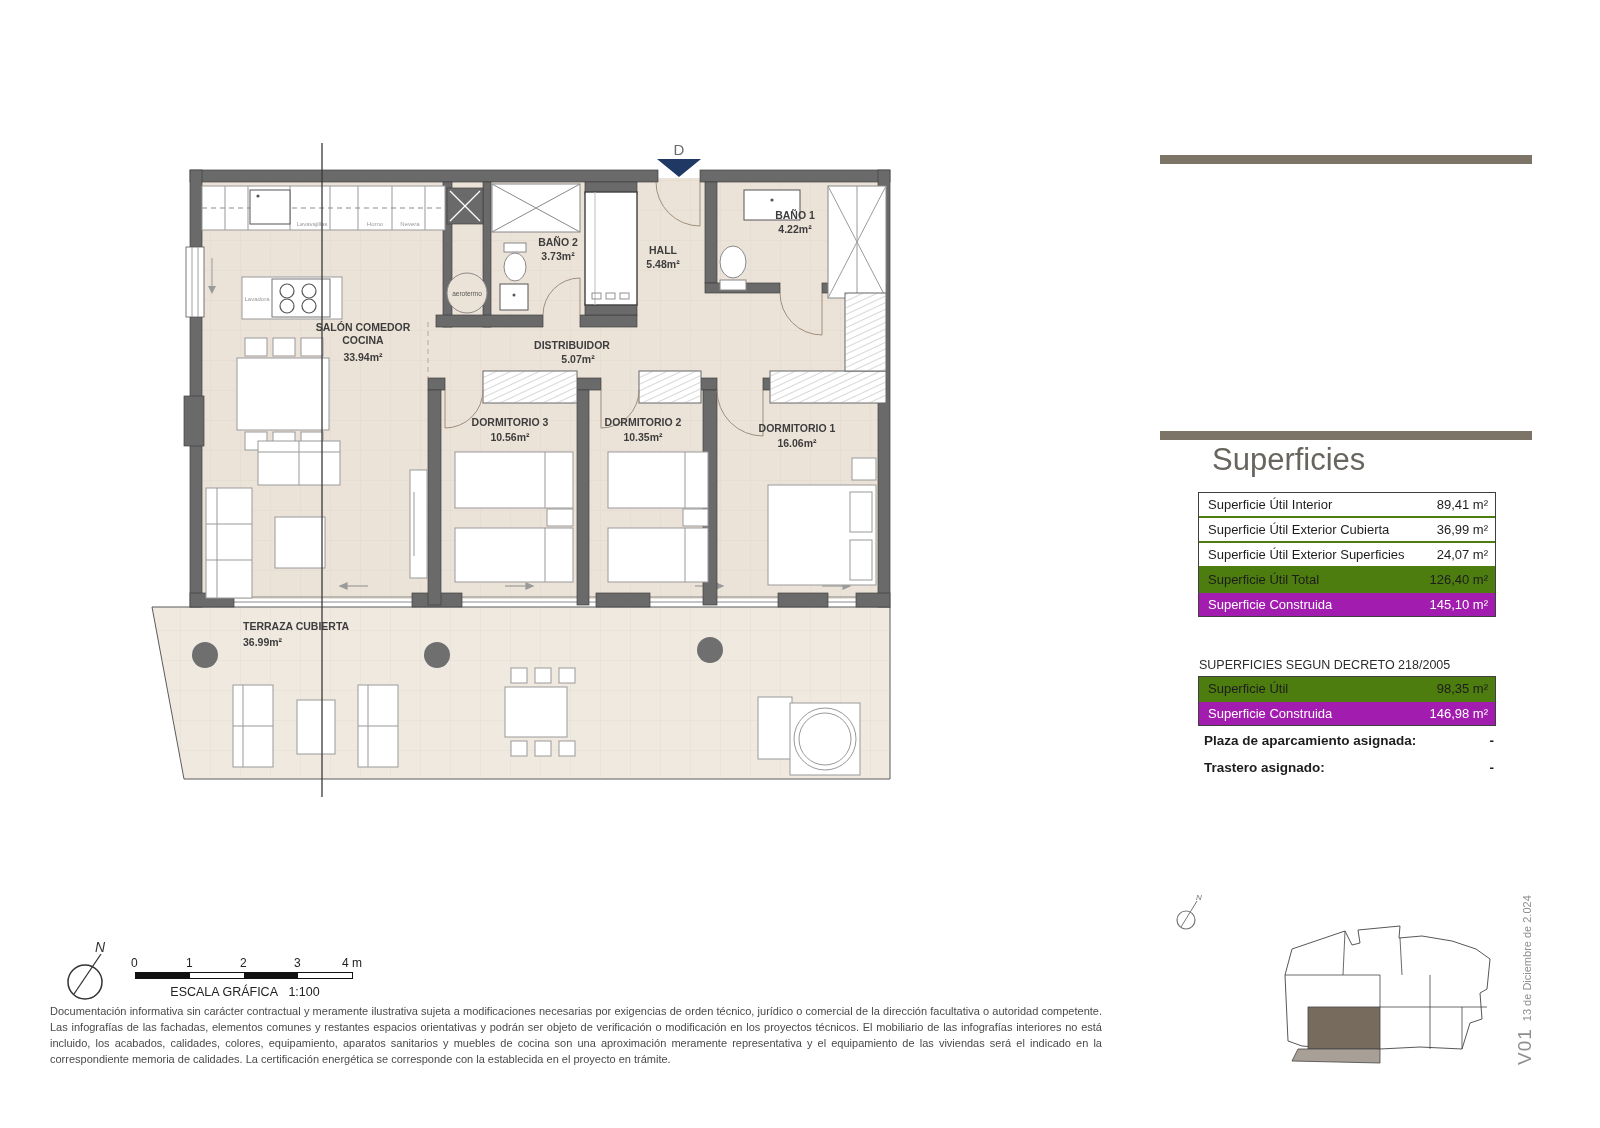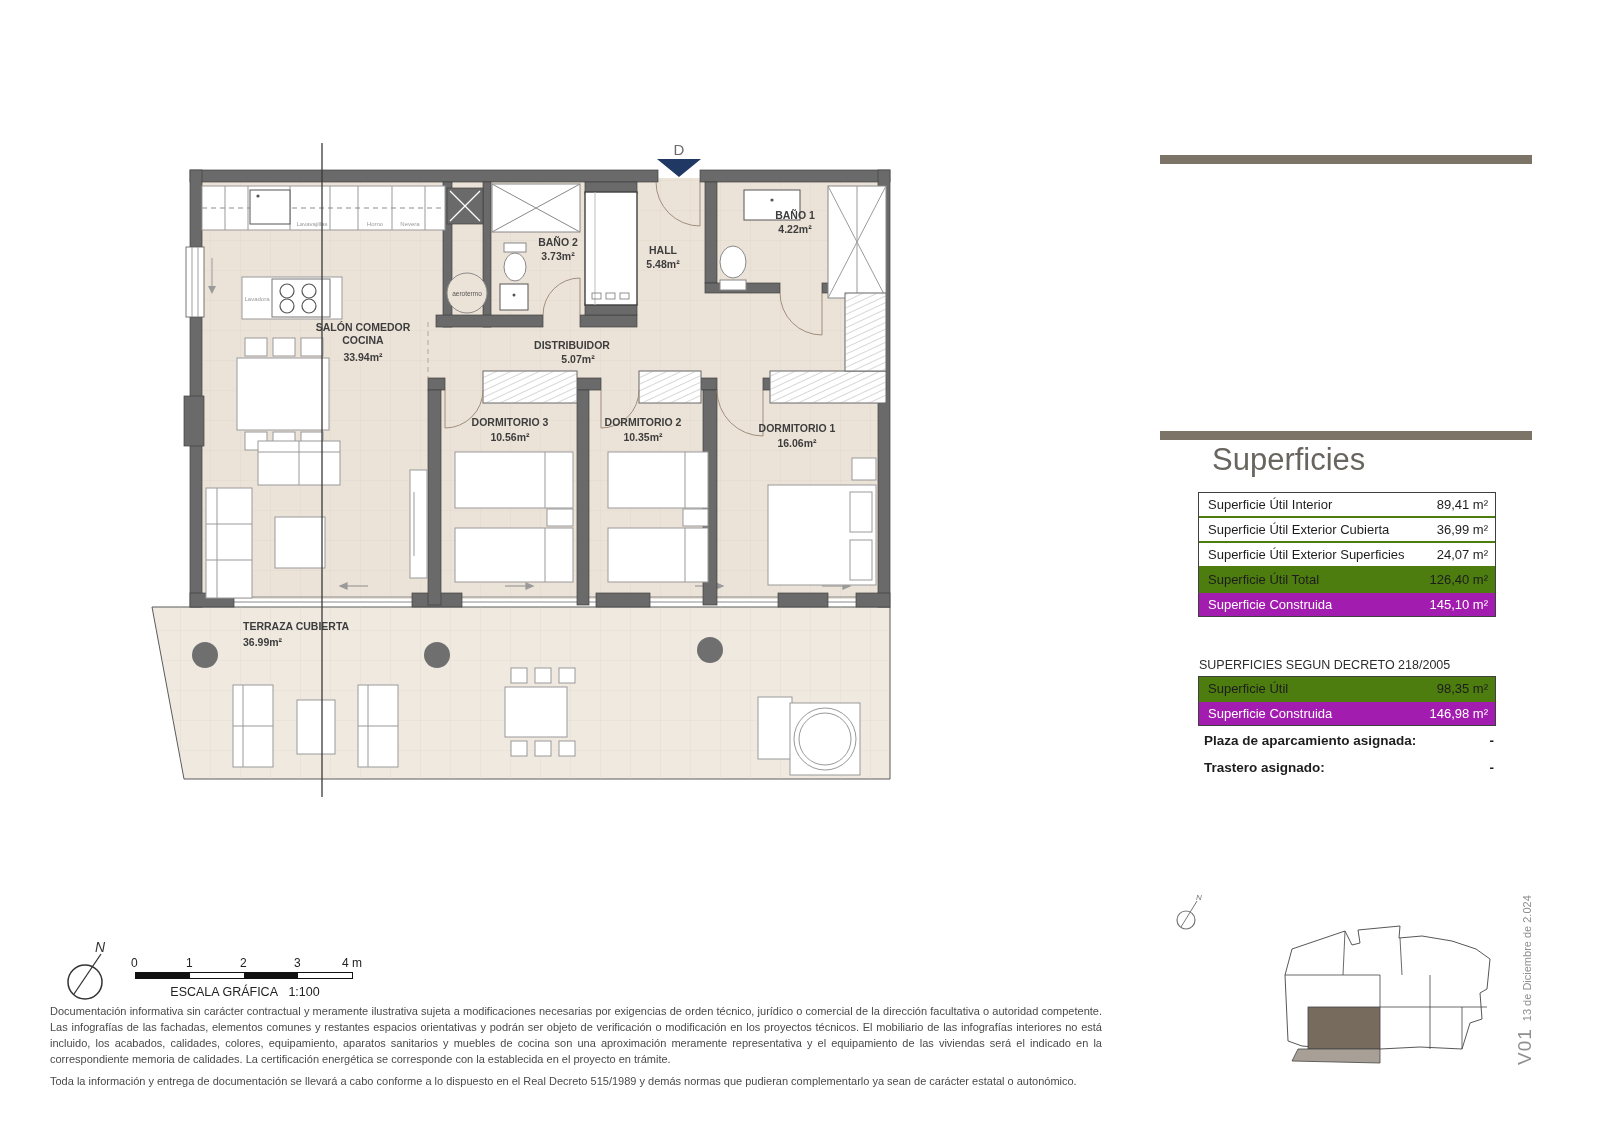--- a/index.html
+++ b/index.html
@@ -378,21 +378,20 @@
     <div class="scale-seg" style="width:54px;background:#fff;"></div>
     <div class="scale-seg" style="width:54px;background:#111;"></div>
     <div class="scale-seg" style="width:54px;background:#fff;"></div>
   </div>
   <div class="scale-label">
     <span>ESCALA GRÁFICA</span>&nbsp;&nbsp;
     <span>1:100</span>
   </div>
 
   <p class="disclaimer" style="top:992px;">Documentación informativa sin carácter contractual  y  meramente ilustrativa sujeta  a  modificaciones necesarias por exigencias de orden técnico, jurídico  o  comercial de la dirección facultativa  o  autoridad competente. Las infografías de las fachadas, elementos comunes y restantes espacios orientativas y podrán ser objeto de verificación o modificación en los proyectos técnicos. El mobiliario de las infografías interiores no está incluido, los acabados, calidades, colores, equipamiento, aparatos sanitarios y muebles de  cocina son una aproximación meramente representativa  y  el equipamiento de  las viviendas será el indicado en la correspondiente memoria de calidades. La certificación energética se corresponde con la establecida en el proyecto en trámite.</p>
-  <p class="disclaimer" style="top:1062px;">Toda la información y entrega de documentación se llevará a cabo conforme a lo dispuesto en el Real Decreto 515/1989 y demás normas que pudieran complementarlo ya sean de carácter estatal o autonómico.</p>
 
   <svg style="position:absolute;left:1150px;top:890px;" width="64" height="48" viewBox="0 0 64 48">
     <circle cx="36" cy="30" r="9" fill="none" stroke="#777" stroke-width="1.2"></circle>
     <line x1="31" y1="37" x2="47" y2="11" stroke="#777" stroke-width="1"></line>
     <text x="46" y="10" font-size="8" fill="#777" font-style="italic">N</text>
   </svg>
 
   <svg style="position:absolute;left:1240px;top:915px;" width="260" height="160" viewBox="0 0 260 160">
     <path d="M45,60 L52,34 L105,16 L112,30 L120,28 L118,15 L160,11 L159,23 L182,21 L212,26 L236,34 L250,44
              L247,74 L240,78 L242,104 L230,108 L222,134 L180,132 L140,134 L100,134 L62,131 L48,126 Z" fill="#ffffff" stroke="#444" stroke-width="0.9"></path>

